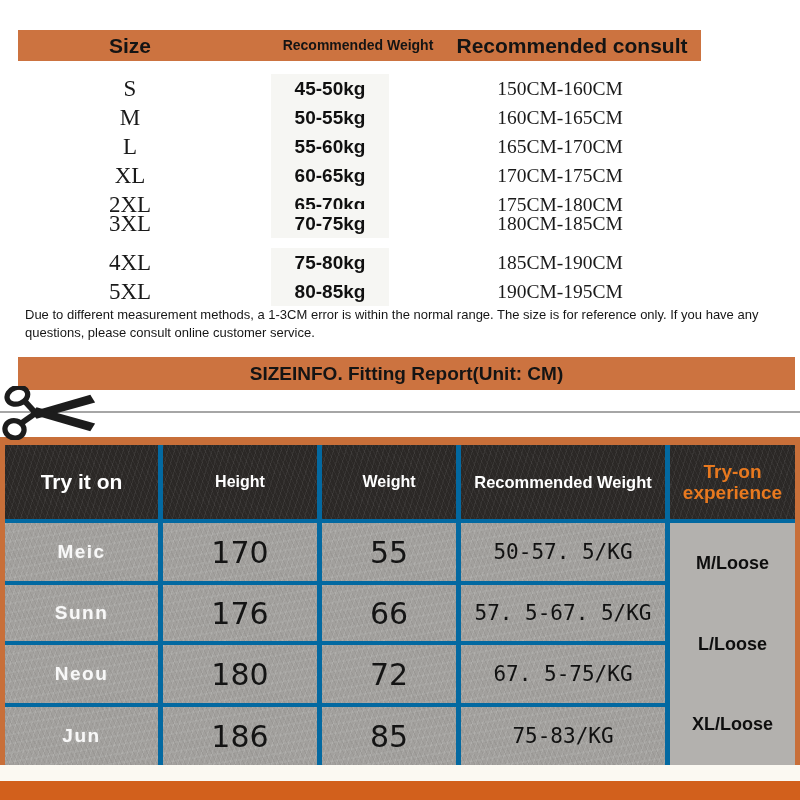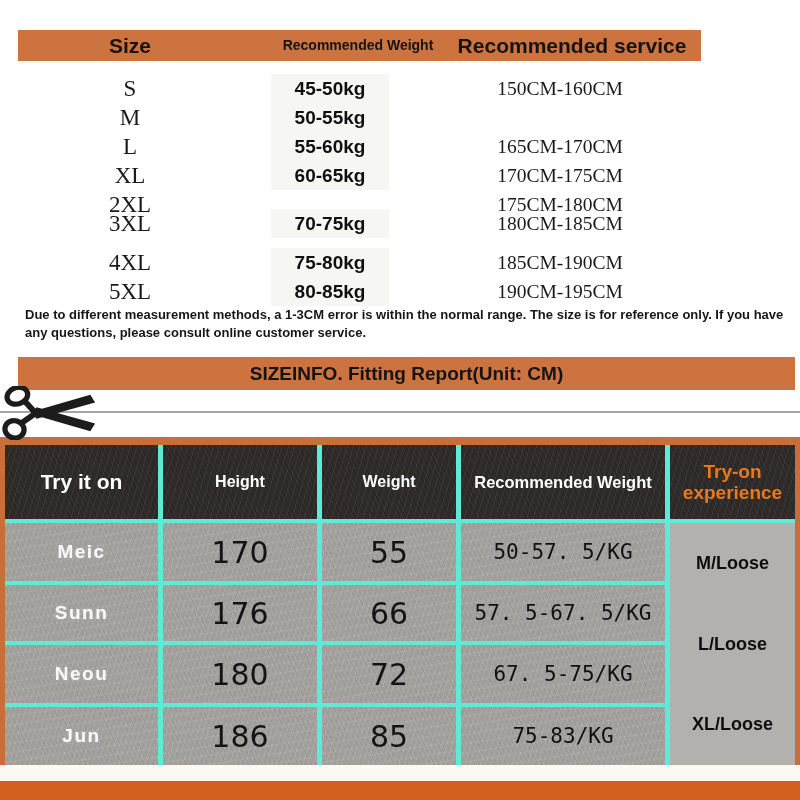--- a/index.html
+++ b/index.html
@@ -16,36 +16,36 @@
   .h-height { left:554px; font-size:21px; }
 
   .size-row { position:absolute; left:0; width:800px; height:29px; }
   .size-row span { position:absolute; transform:translateX(-50%); line-height:29px; white-space:nowrap; }
   .c-size   { left:130px; font-family:"Liberation Serif", serif; font-size:23px; color:#1a1a1a; }
   .c-weight { left:330px; font-weight:bold; font-size:19px; color:#101010;
               background:#f6f6f3; min-width:118px; text-align:center; }
   .c-height { left:560px; font-family:"Liberation Serif", serif; font-size:19.5px; color:#1a1a1a; }
 
   .disclaimer { position:absolute; left:25px; top:306px; width:766px;
-                font-size:13px; font-weight:bold; color:#161616; line-height:18px; }
+                font-size:13px; font-weight:normal; color:#161616; line-height:18px; }
 
   
   .banner { position:absolute; left:18px; top:357px; width:777px; height:33px;
             background:#cc7340; display:flex; align-items:center; justify-content:center; }
   .banner span { font-weight:bold; font-size:19px; color:#141414; white-space:nowrap; }
 
   
   .cut-line { position:absolute; left:0; top:411px; width:800px; height:2px; background:#a6a6a6; }
   .scissors { position:absolute; left:2px; top:386px; z-index:2; }
 
   
   .fit-table { position:absolute; left:0; top:437px; width:800px; height:328px; background:#c86f39; }
   .fit-grid  { position:absolute; left:5px; top:8px; width:790px; height:320px;
                display:grid; grid-template-columns:153px 154px 134px 204px 125px;
-               grid-template-rows:74px 58px 56px 58px 58px; gap:4px 5px; background:#5eead4; }
+               grid-template-rows:74px 58px 56px 58px 58px; gap:4px 5px; background:#0369a1; }
   .hcell { background-color:#2b2826;
            background-image:
              repeating-linear-gradient(107deg, rgba(255,255,255,.06) 0 1px, transparent 1px 6px),
              repeating-linear-gradient(63deg, rgba(255,255,255,.04) 0 1px, transparent 1px 4px);
            display:flex; align-items:center; justify-content:center; }
   .dcell { background-color:#a2a09d;
            background-image:
              repeating-linear-gradient(107deg, rgba(255,255,255,.10) 0 1px, transparent 1px 5px),
              repeating-linear-gradient(63deg, rgba(0,0,0,.05) 0 1px, transparent 1px 4px),
              repeating-linear-gradient(171deg, rgba(255,255,255,.06) 0 2px, transparent 2px 9px);
@@ -68,44 +68,46 @@
   .bottom-bar  { position:absolute; left:0; top:781px; width:800px; height:19px; background:#d2601c; }
 </style>
 </head>
 <body>
 
 <div class="page">
 
   <div class="top-bar">
     <span class="h-size">Size</span>
     <span class="h-weight">Recommended Weight</span>
-    <span class="h-height">Recommended service</span>
+    <span class="h-height">Recommended consult</span>
   </div>
 
   <div class="size-row" style="top:74px">
     <span class="c-size">S</span>
     <span class="c-weight">45-50kg</span>
     <span class="c-height">150CM-160CM</span>
   </div>
   <div class="size-row" style="top:103px">
     <span class="c-size">M</span>
     <span class="c-weight">50-55kg</span>
+    <span class="c-height">160CM-165CM</span>
   </div>
   <div class="size-row" style="top:132px">
     <span class="c-size">L</span>
     <span class="c-weight">55-60kg</span>
     <span class="c-height">165CM-170CM</span>
   </div>
   <div class="size-row" style="top:161px">
     <span class="c-size">XL</span>
     <span class="c-weight">60-65kg</span>
     <span class="c-height">170CM-175CM</span>
   </div>
   <div class="size-row" style="top:190px">
     <span class="c-size">2XL</span>
+    <span class="c-weight">65-70kg</span>
     <span class="c-height">175CM-180CM</span>
   </div>
   <div class="size-row" style="top:209px">
     <span class="c-size">3XL</span>
     <span class="c-weight">70-75kg</span>
     <span class="c-height">180CM-185CM</span>
   </div>
   <div class="size-row" style="top:248px">
     <span class="c-size">4XL</span>
     <span class="c-weight">75-80kg</span>

